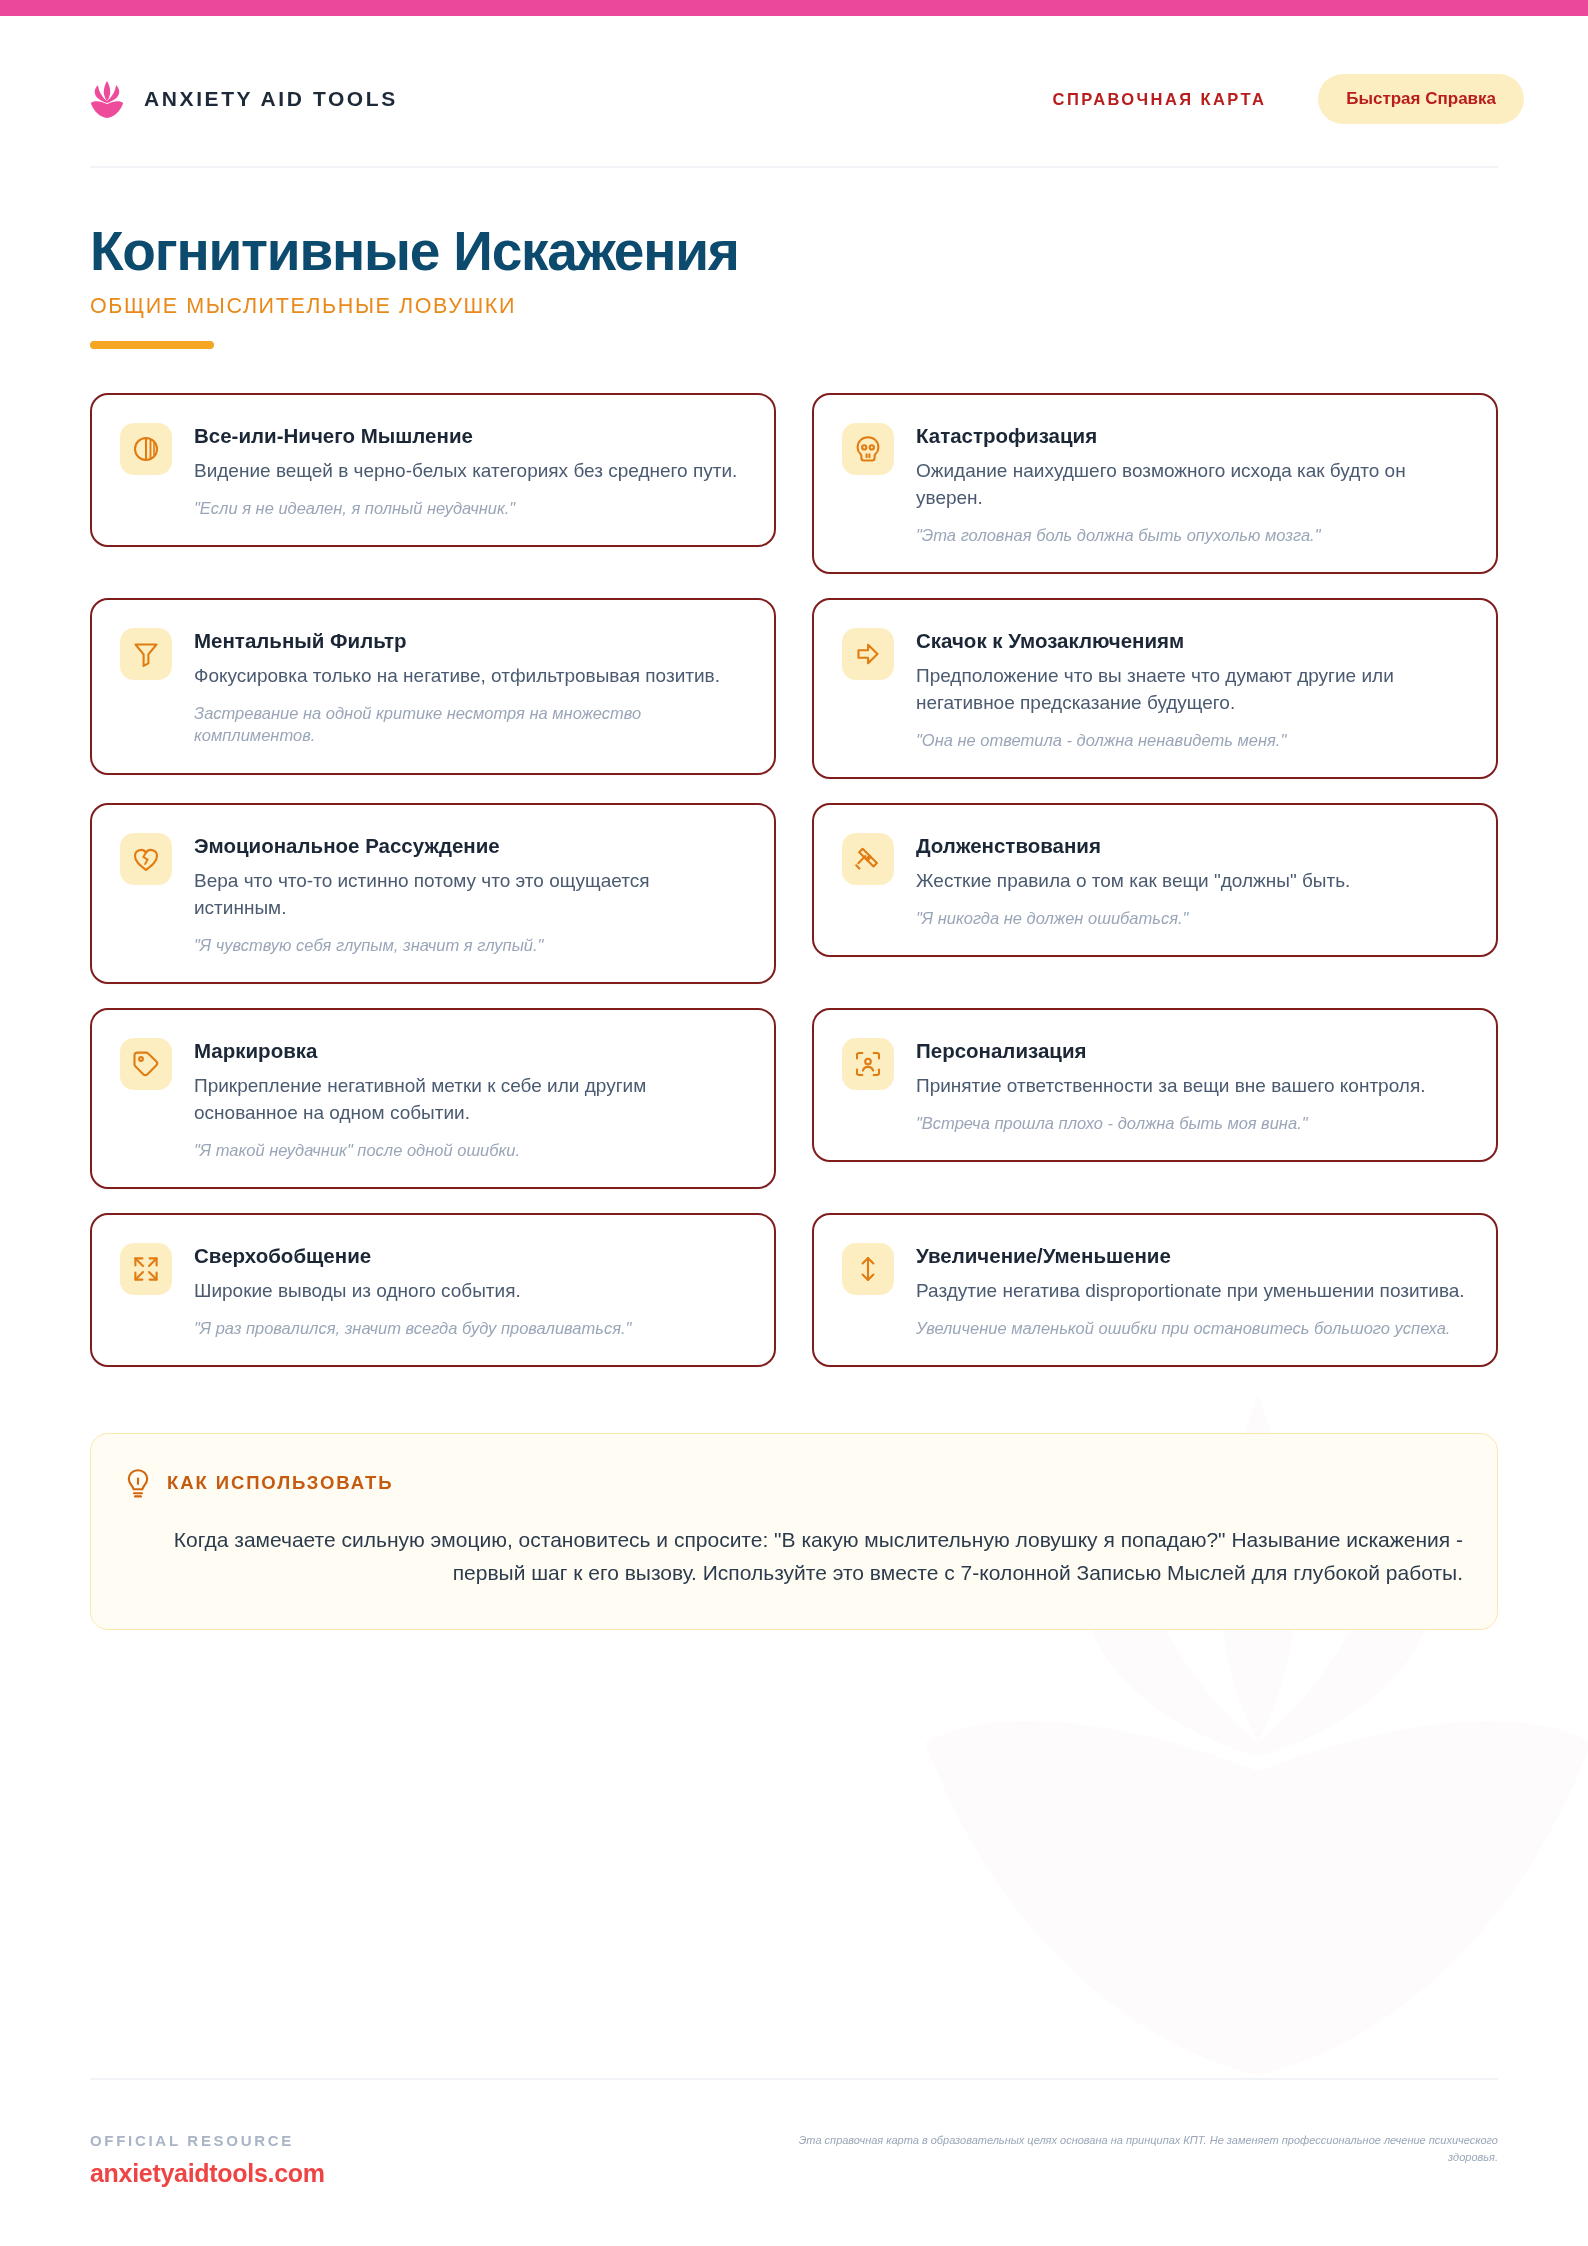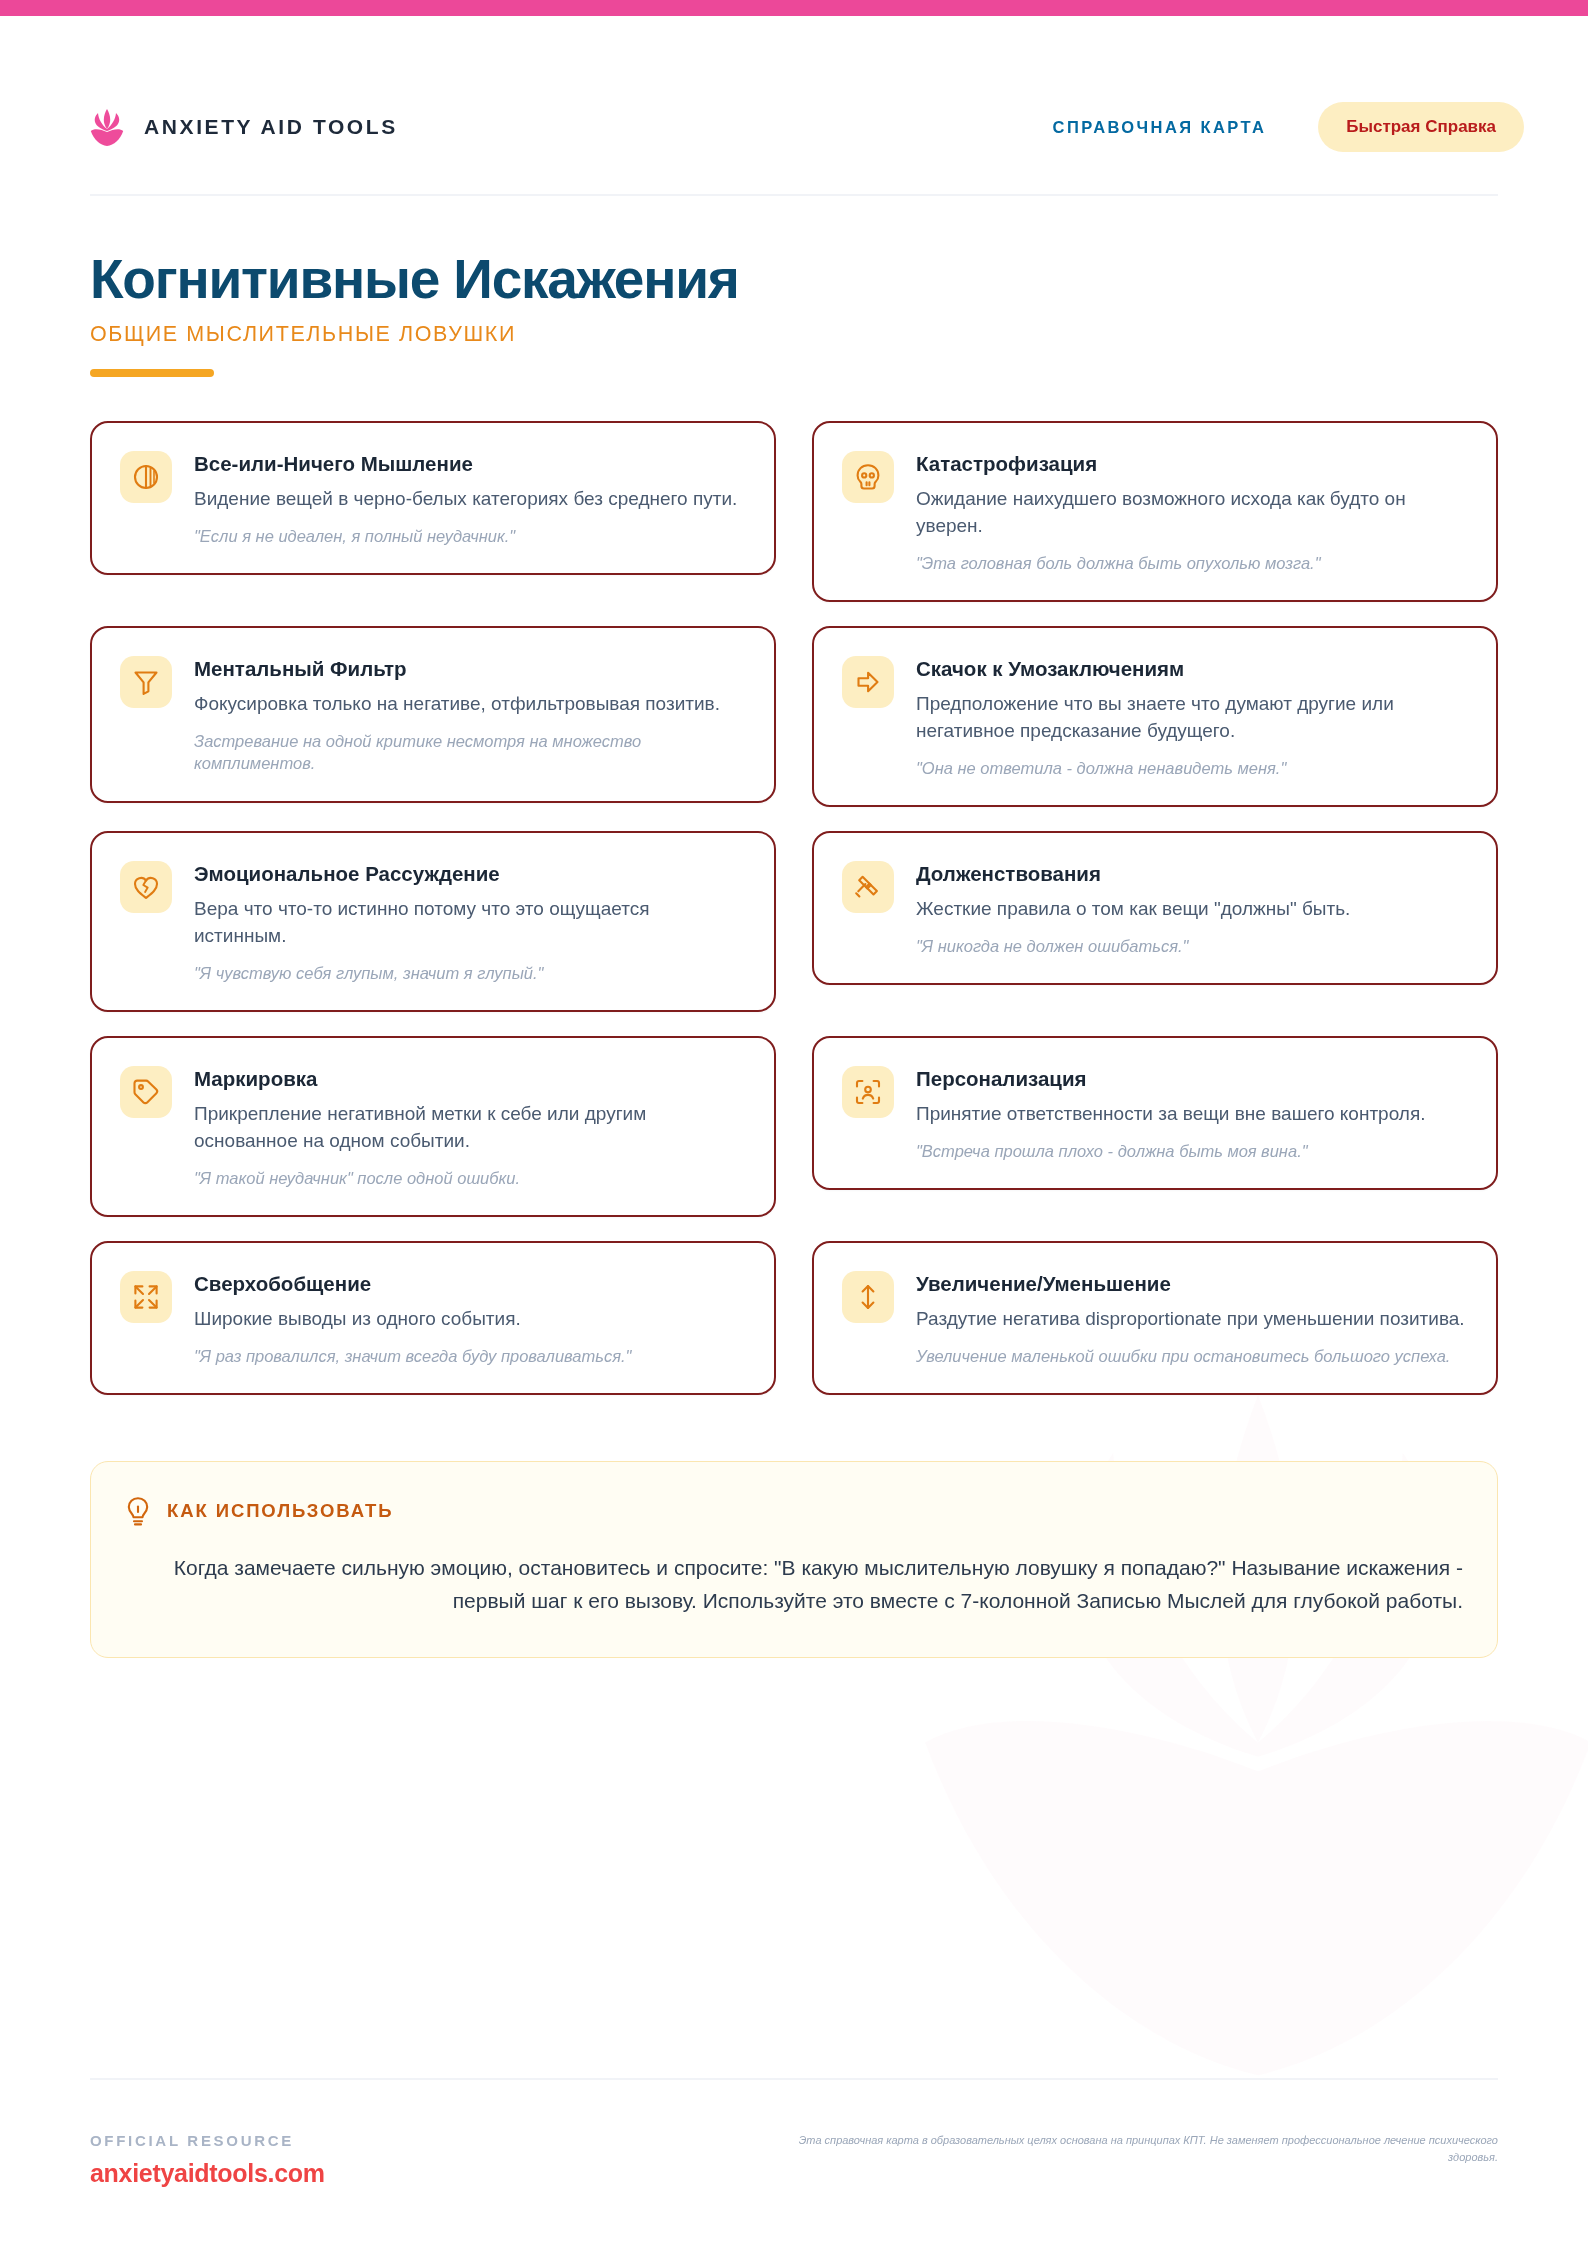--- a/index.html
+++ b/index.html
@@ -39,37 +39,36 @@
   }
 
   .content{position:relative;z-index:2;}
 
   
   .header{
     display:flex;
     align-items:center;
     justify-content:space-between;
     padding:58px 64px 0 90px;
-    margin-top:28px;
   }
   .brand{display:flex;align-items:center;gap:20px;}
   .brand-mark{width:34px;height:38px;display:block;flex:none;}
   .brand-text{
     font-size:21px;
     font-weight:bold;
     letter-spacing:2.6px;
     color:#1e2a3a;
     white-space:nowrap;
   }
   .header-right{display:flex;align-items:center;gap:52px;}
   .nav-link{
     font-size:16.5px;
     font-weight:bold;
     letter-spacing:2.4px;
-    color:#0369a1;
+    color:#b91c1c;
     text-decoration:none;
     white-space:nowrap;
   }
   .pill-btn{
     background:#fdeec2;
     color:#b91c1c;
     border:none;
     border-radius:26px;
     padding:15px 28px;
     font-size:17px;

